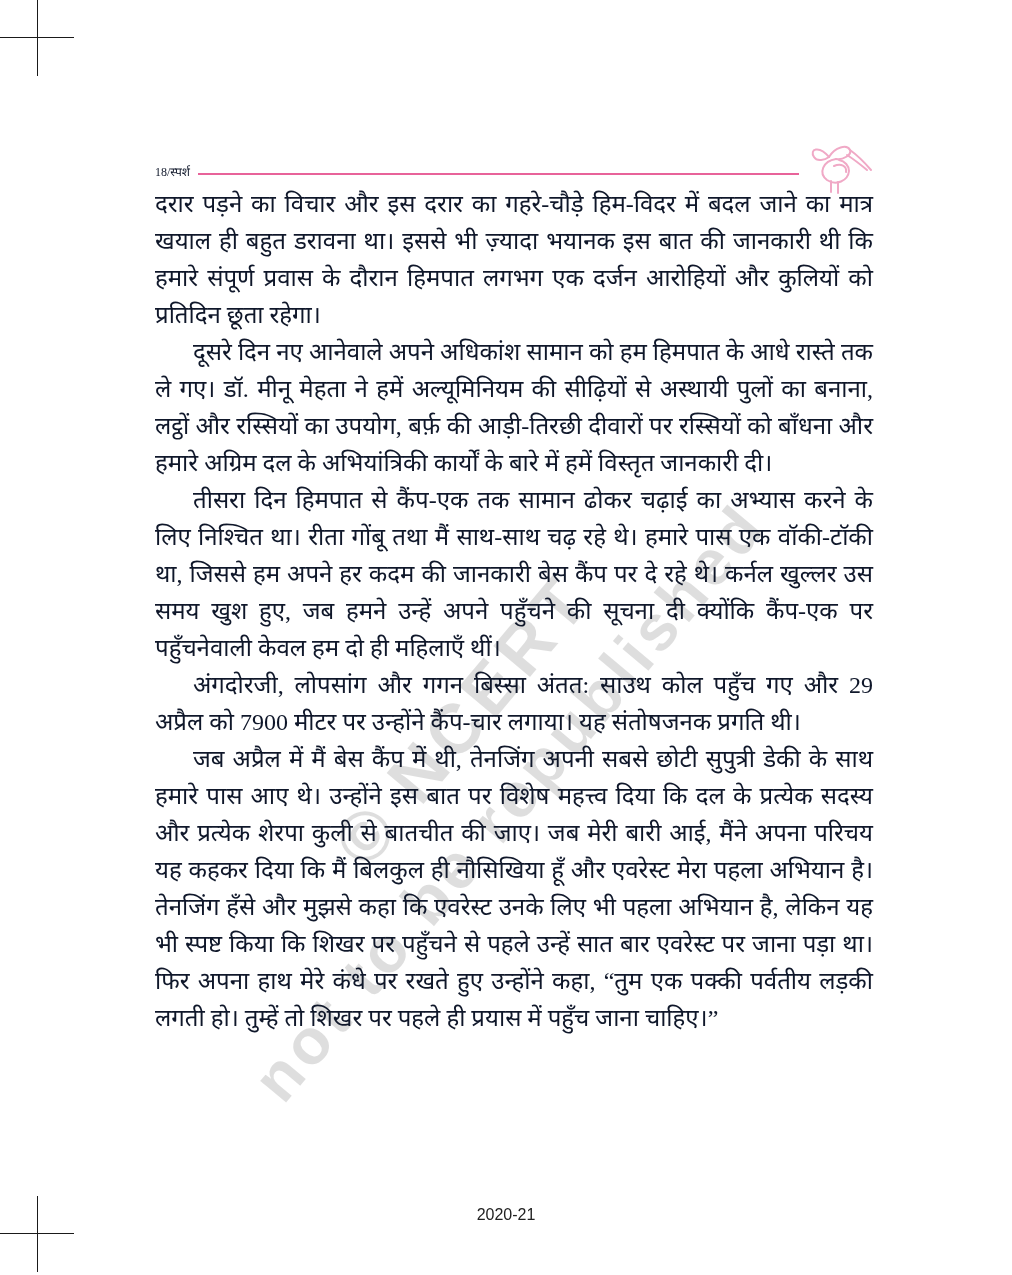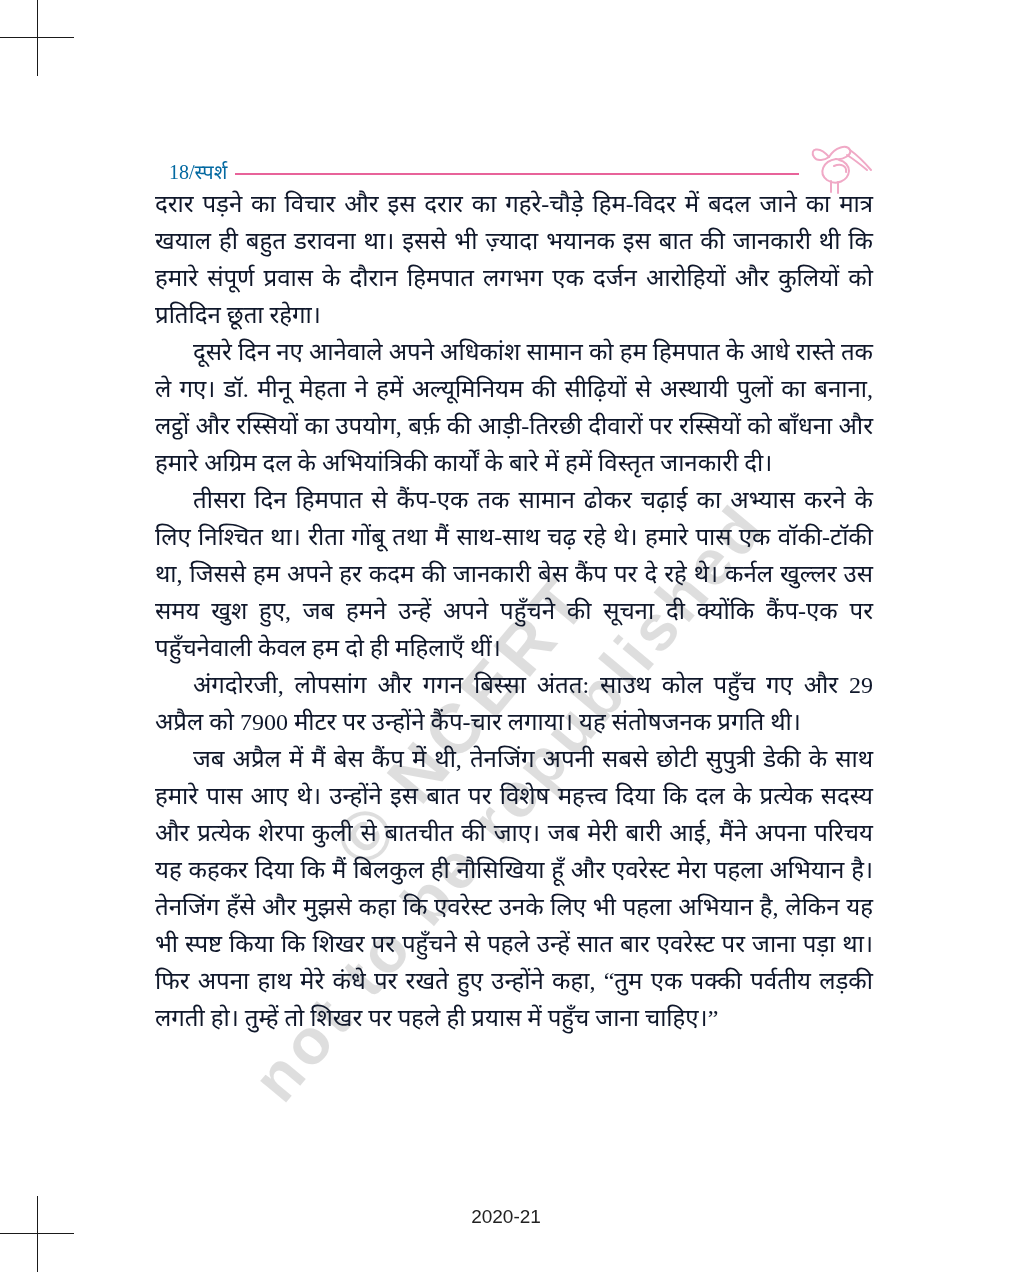--- a/index.html
+++ b/index.html
@@ -30,39 +30,38 @@
     z-index:1;
   }
   .wm1 { left:318px; top:830px; font-size:70px; letter-spacing:6px; }
   .wm2 { left:238px; top:1068px; font-size:64px; letter-spacing:5px; }
   
   .page-header {
     position:absolute; left:155px; top:150px; width:718px; height:42px;
     display:flex; align-items:center; z-index:2;
   }
   .folio {
-    font-size:20px; color:#0369a1; white-space:nowrap;
+    font-size:12px; color:#0f172a; white-space:nowrap;
     font-family:"Liberation Serif","DejaVu Serif",serif;
-    margin-left:14px;
   }
   .rule { flex:1; height:2px; background:#e8639a; margin-left:8px; margin-right:2px; margin-top:6px; }
   .ornament { width:72px; height:56px; margin-top:-8px; flex:0 0 auto; }
   
   .body-text {
     position:absolute; left:155px; top:186px; width:718px; z-index:2;
     font-size:24px; line-height:37px; color:#0f172a;
     text-align:justify;
   }
   .body-text p { text-indent:38px; }
   .body-text p.noindent { text-indent:0; }
   
   .page-footer {
     position:absolute; left:0; right:0; top:1206px; text-align:center; z-index:2;
     font-family:"Liberation Sans","DejaVu Sans",sans-serif;
-    font-size:19px; color:#222222;
+    font-size:16px; color:#222222;
   }
 </style>
 </head>
 <body>
 
 <div class="page">
 
   <div class="crop tl">
     <span class="h"></span>
       <span class="v"></span>

